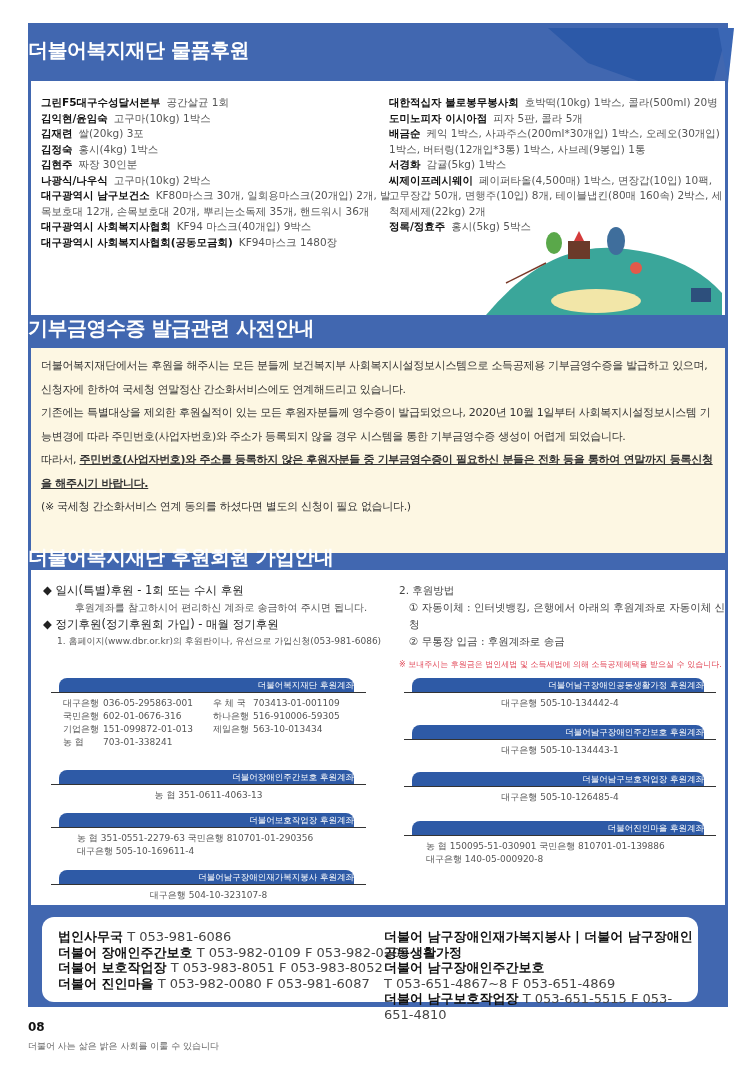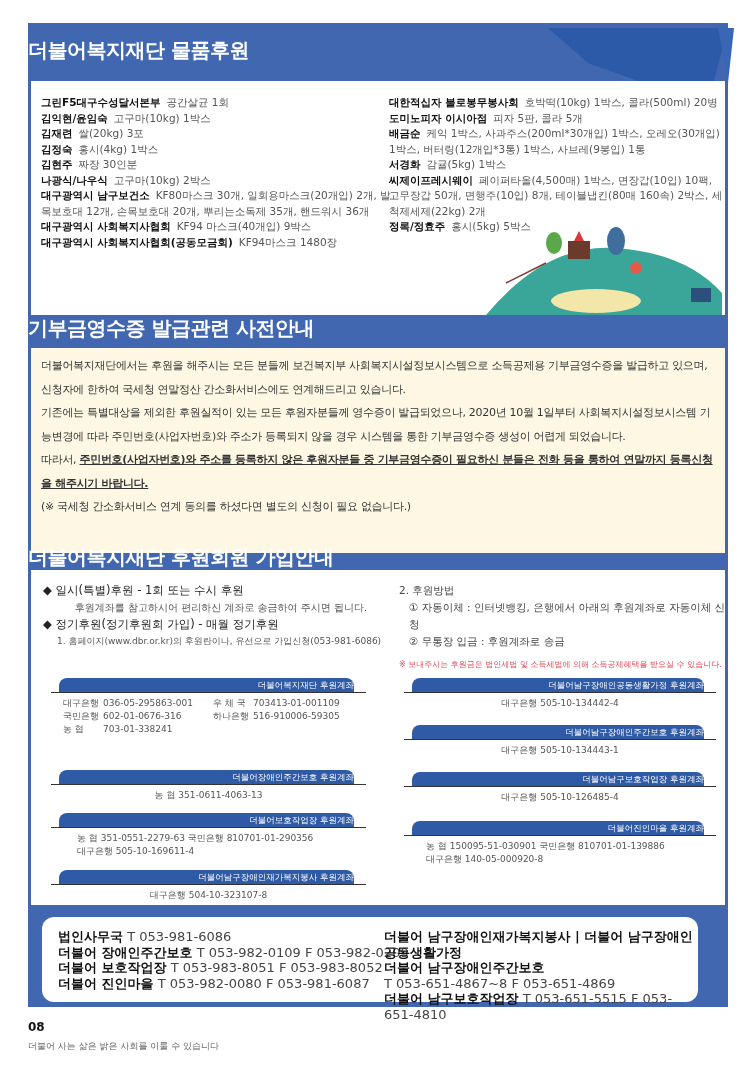--- a/index.html
+++ b/index.html
@@ -123,20 +123,26 @@
             <span class="lbl">우 체 국</span>
             <span class="val">703413-01-001109</span>
           </div>
         <div class="row">
             <span class="lbl">국민은행</span>
             <span class="val">602-01-0676-316</span>
             <span class="lbl">하나은행</span>
             <span class="val">516-910006-59305</span>
           </div>
         <div class="row">
+            <span class="lbl">기업은행</span>
+            <span class="val">151-099872-01-013</span>
+            <span class="lbl">제일은행</span>
+            <span class="val">563-10-013434</span>
+          </div>
+        <div class="row">
             <span class="lbl">농 협</span>
             <span class="val">703-01-338241</span>
           </div>
       </div>
     </div>
     <div class="acct" style="left:20px;top:200px;width:315px">
       <div class="bar">
           <div class="tab">더불어장애인주간보호 후원계좌</div>
         </div>
       <div class="rows center">농 협 351-0611-4063-13</div>

